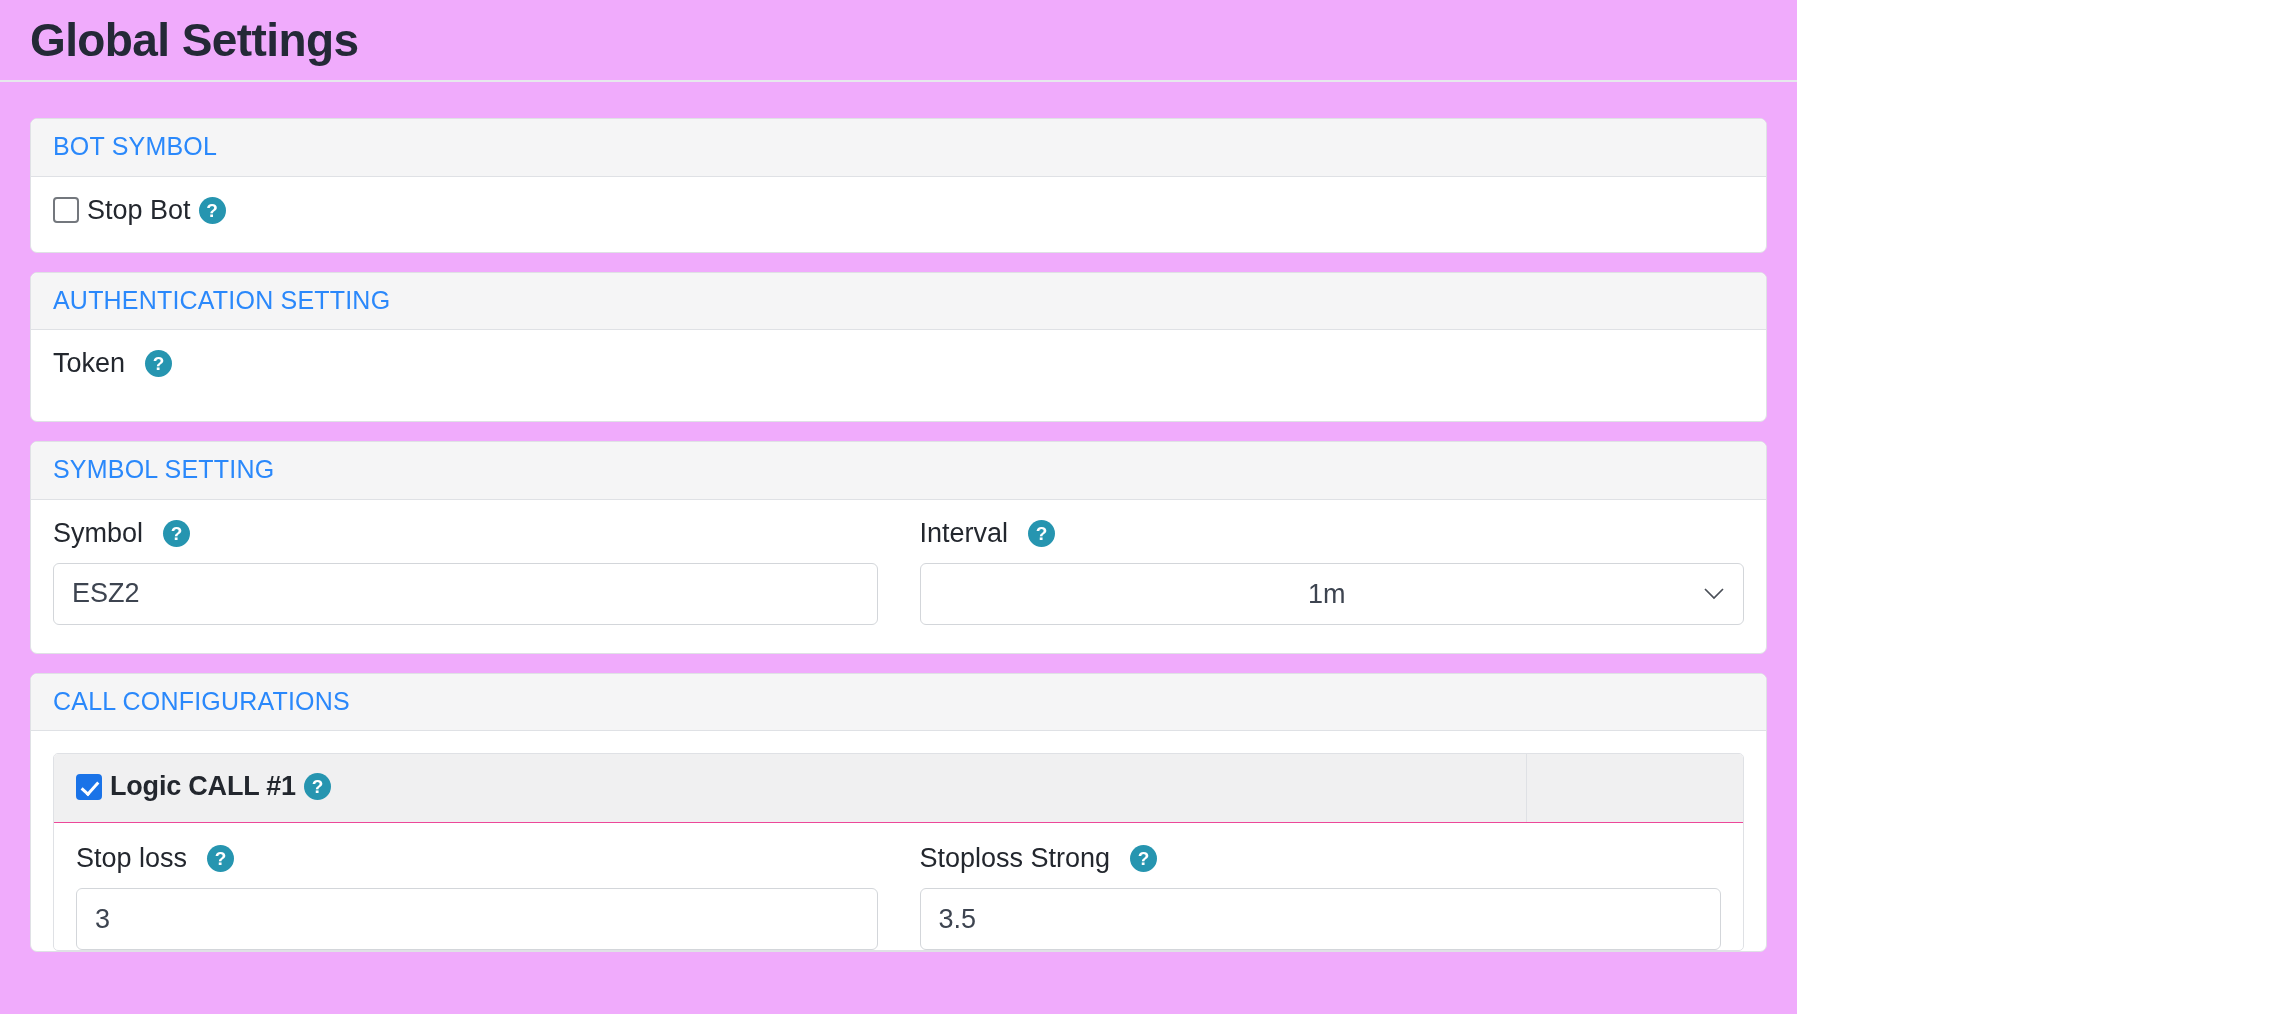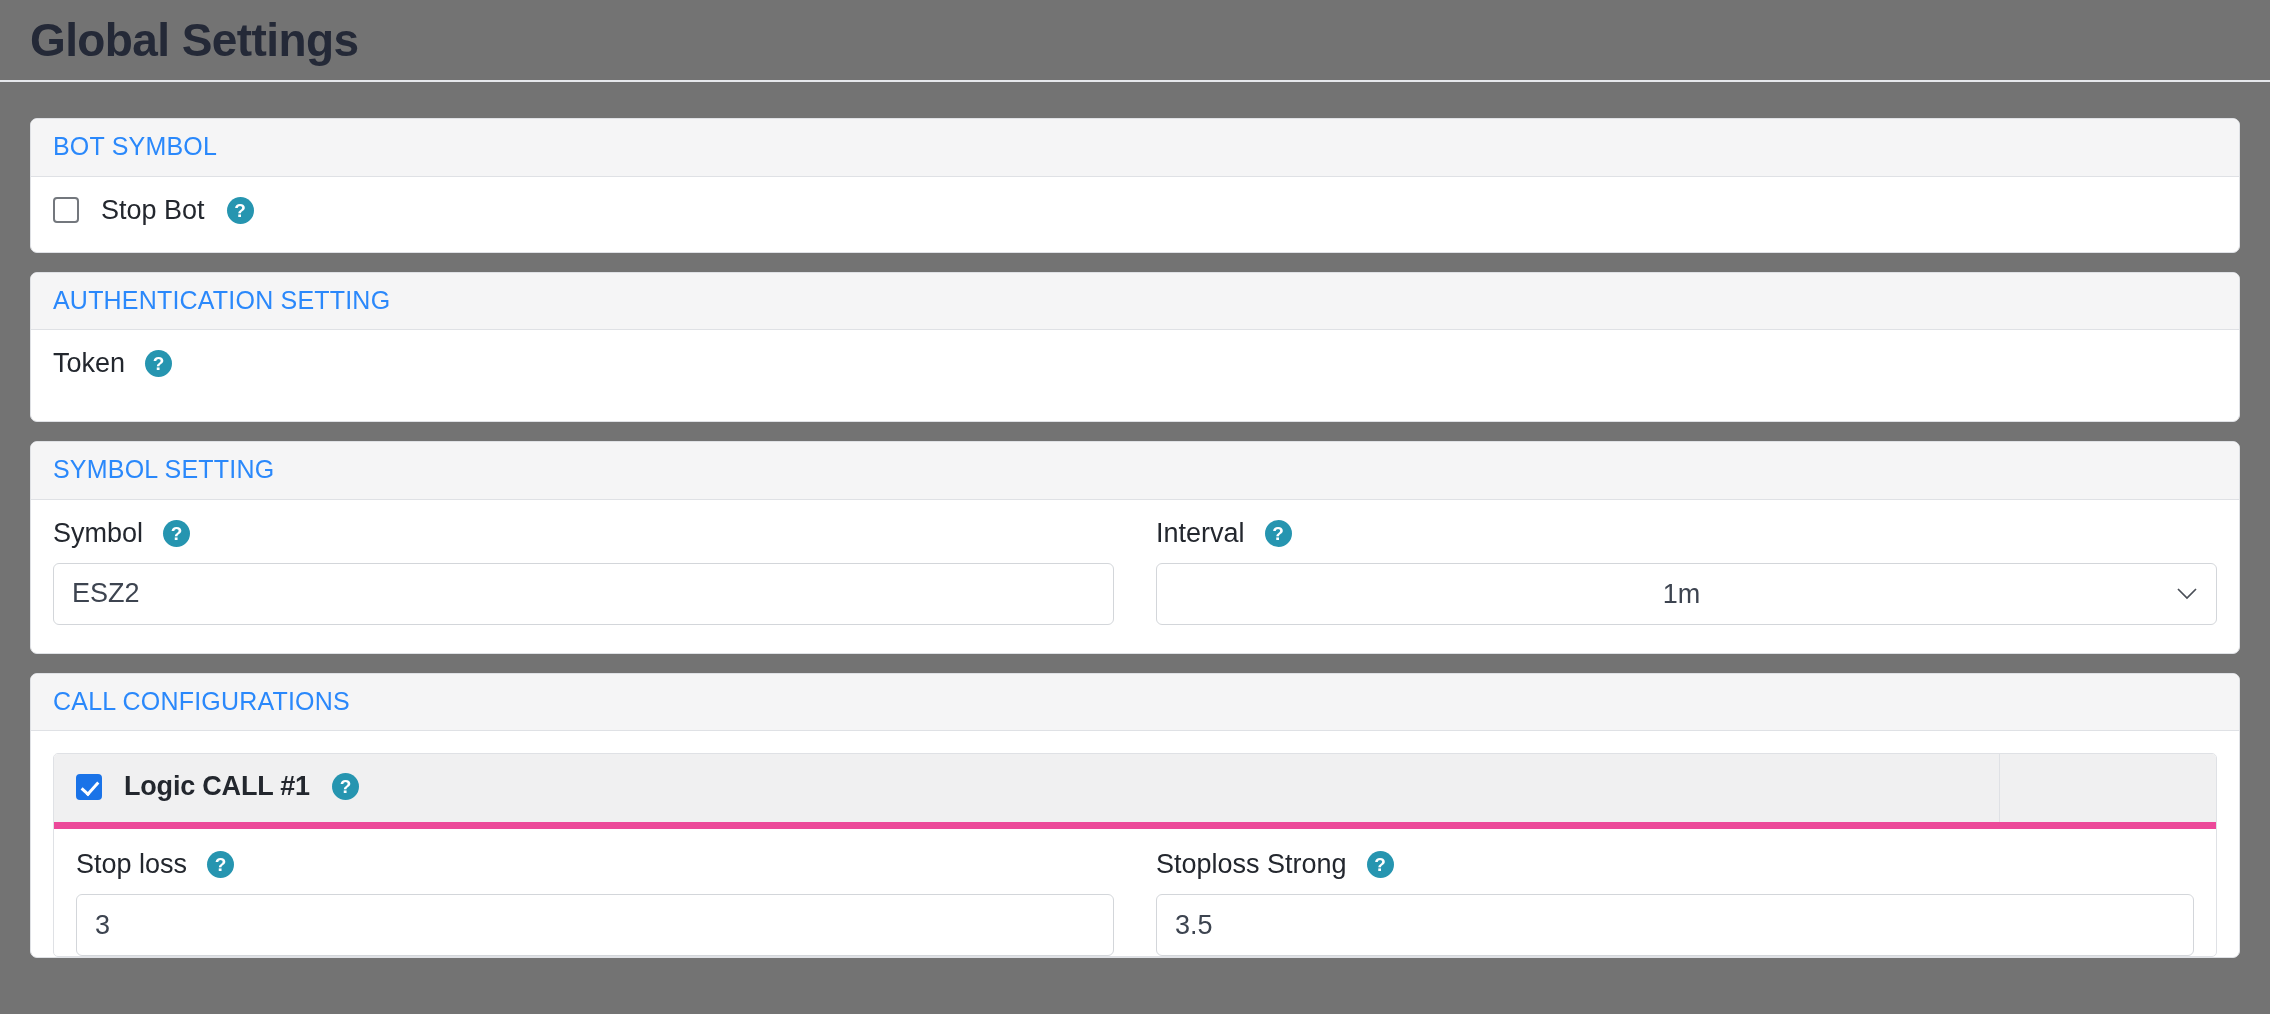--- a/index.html
+++ b/index.html
@@ -4,25 +4,25 @@
 <style>
   * { box-sizing: border-box; }
   html, body {
     margin: 0;
     padding: 0;
     background: #ffffff;
     font-family: "Liberation Sans", sans-serif;
     -webkit-font-smoothing: antialiased;
   }
   #page {
-    width: 2270px;
+    width: 1797px;
     height: 1014px;
     position: relative;
     overflow: hidden;
-    background: #737373;
+    background: #f0abfc;
   }
 
   
   .page-header {
     height: 82px;
     border-bottom: 2px solid #e6e8ec;
     display: flex;
     align-items: center;
     padding: 0 0 0 30px;
   }
@@ -58,21 +58,21 @@
     line-height: 1.1;
   }
   .card-body {
     padding: 20px 22px 28px 22px;
   }
 
   
   .check-row {
     display: flex;
     align-items: center;
-    gap: 22px;
+    gap: 8px;
   }
   .cbx {
     width: 26px;
     height: 26px;
     border: 2px solid #73777d;
     border-radius: 4px;
     background: #fff;
     flex: none;
     display: inline-block;
   }
@@ -192,21 +192,21 @@
   .logic-block {
     border: 1px solid #dfe1e5;
     border-radius: 5px;
     overflow: hidden;
     background: #ffffff;
   }
   .logic-header {
     display: grid;
     grid-template-columns: 1fr 216px;
     background: #f0f0f1;
-    border-bottom: 7px solid #ec4899;
+    border-bottom: 1px solid #ec4899;
   }
   .logic-header-main {
     padding: 19px 22px 22px 22px;
     border-right: 1px solid #dfe1e5;
   }
   .logic-header-aside { }
   .logic-body {
     padding: 22px 22px 0 22px;
   }
 </style>

